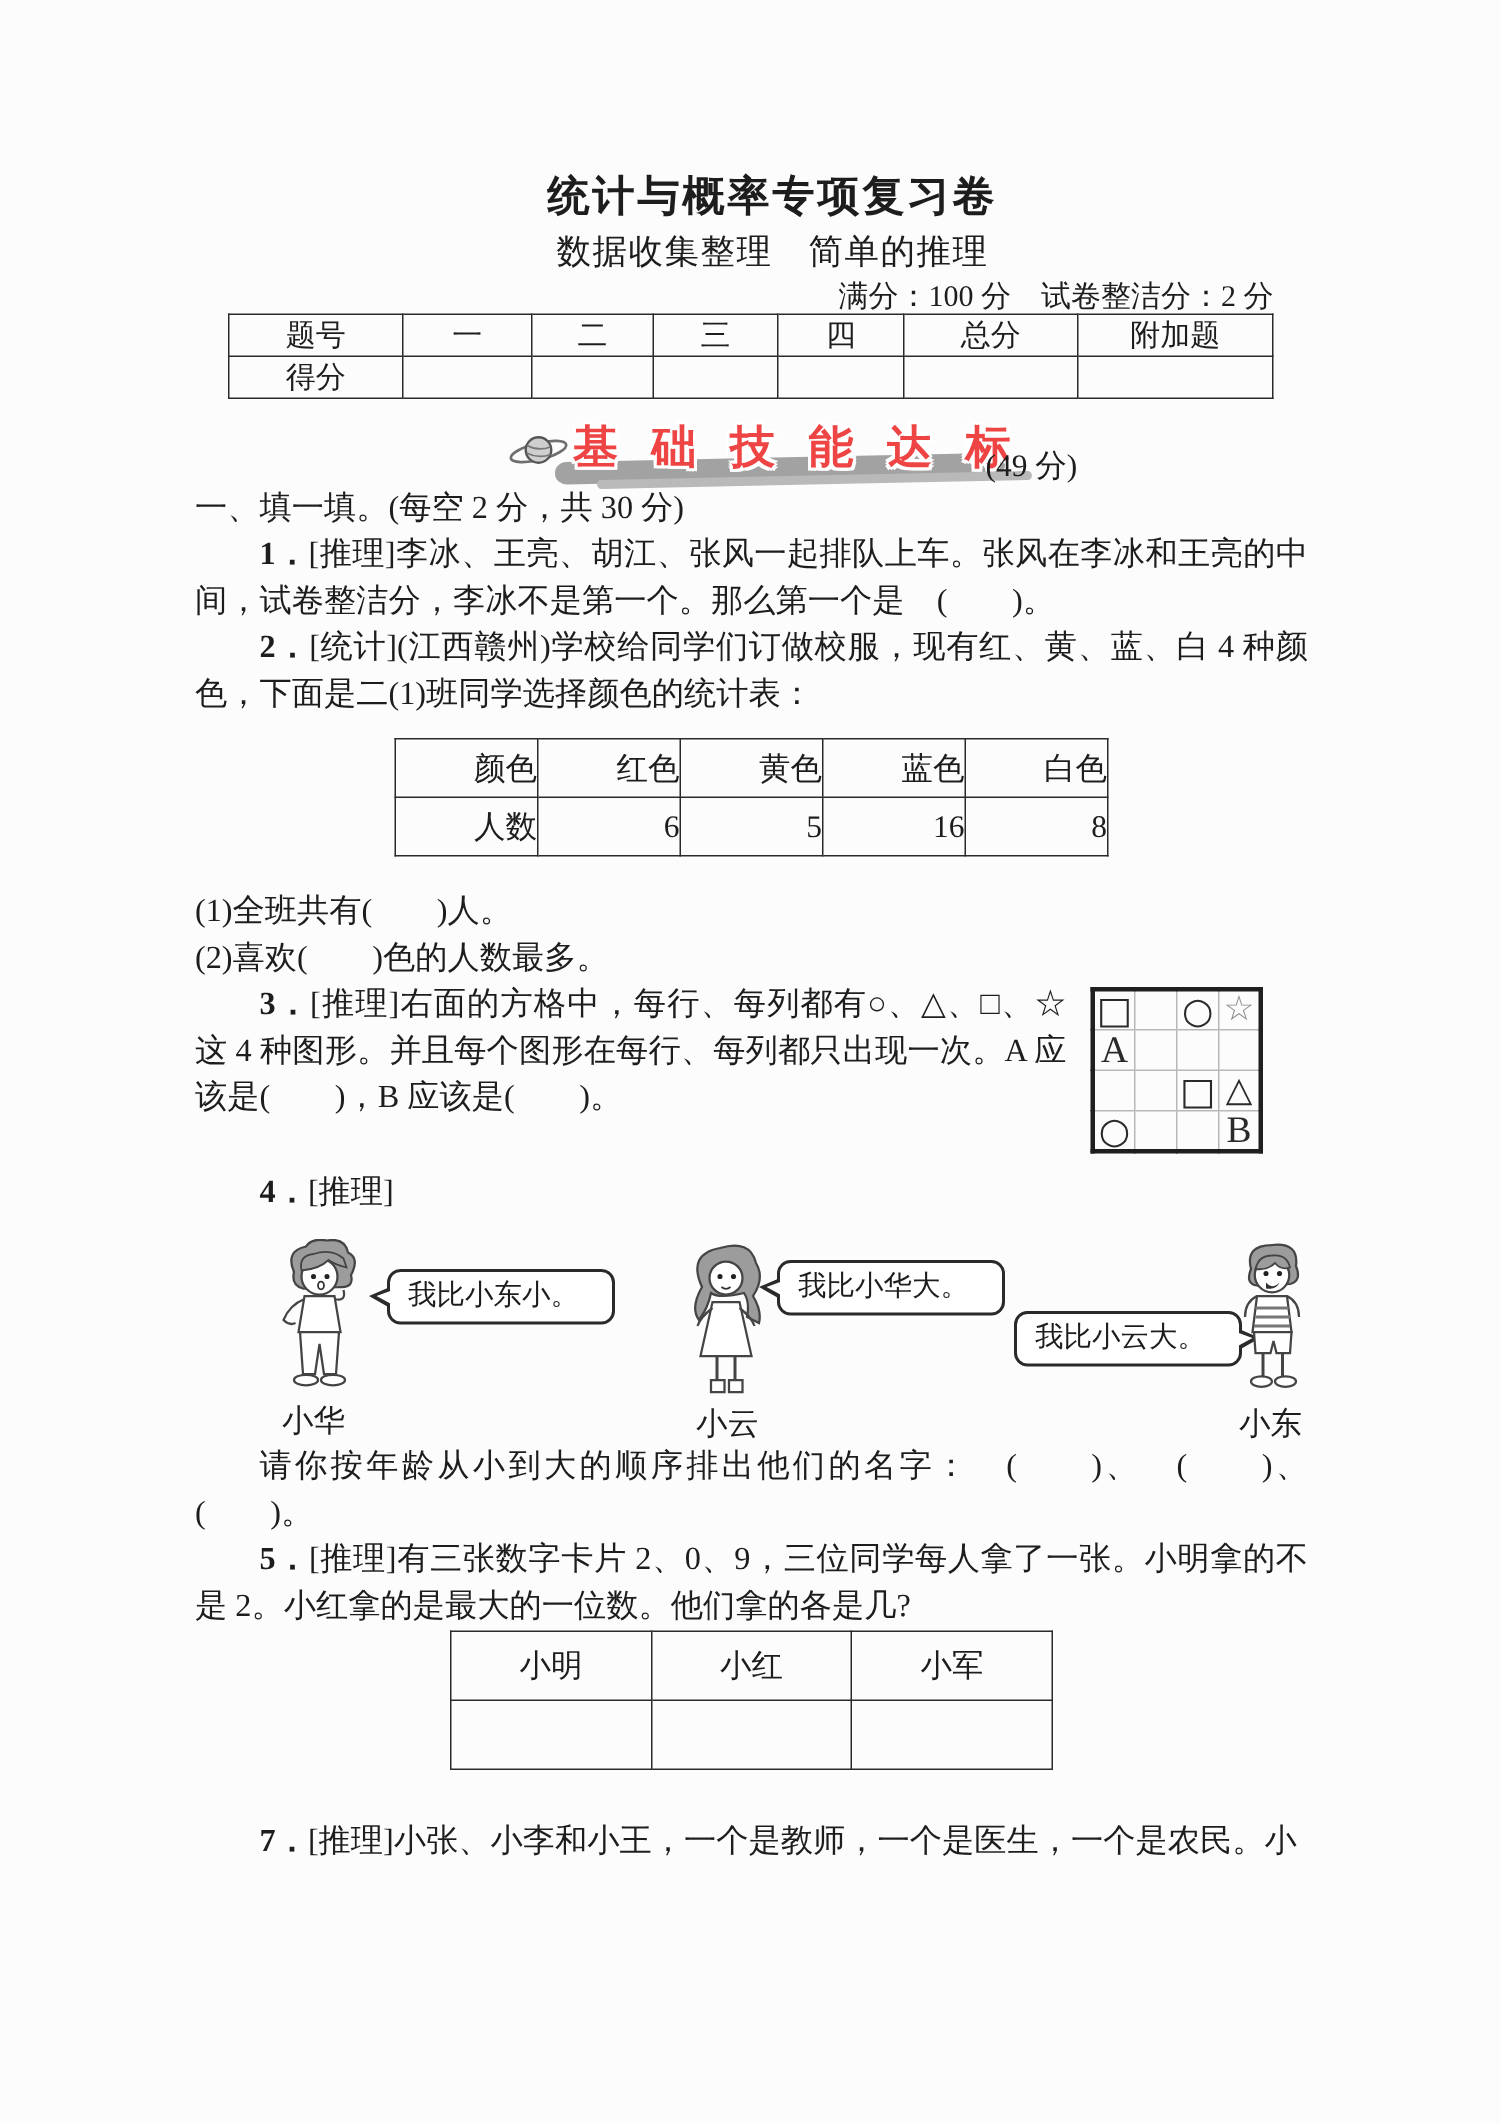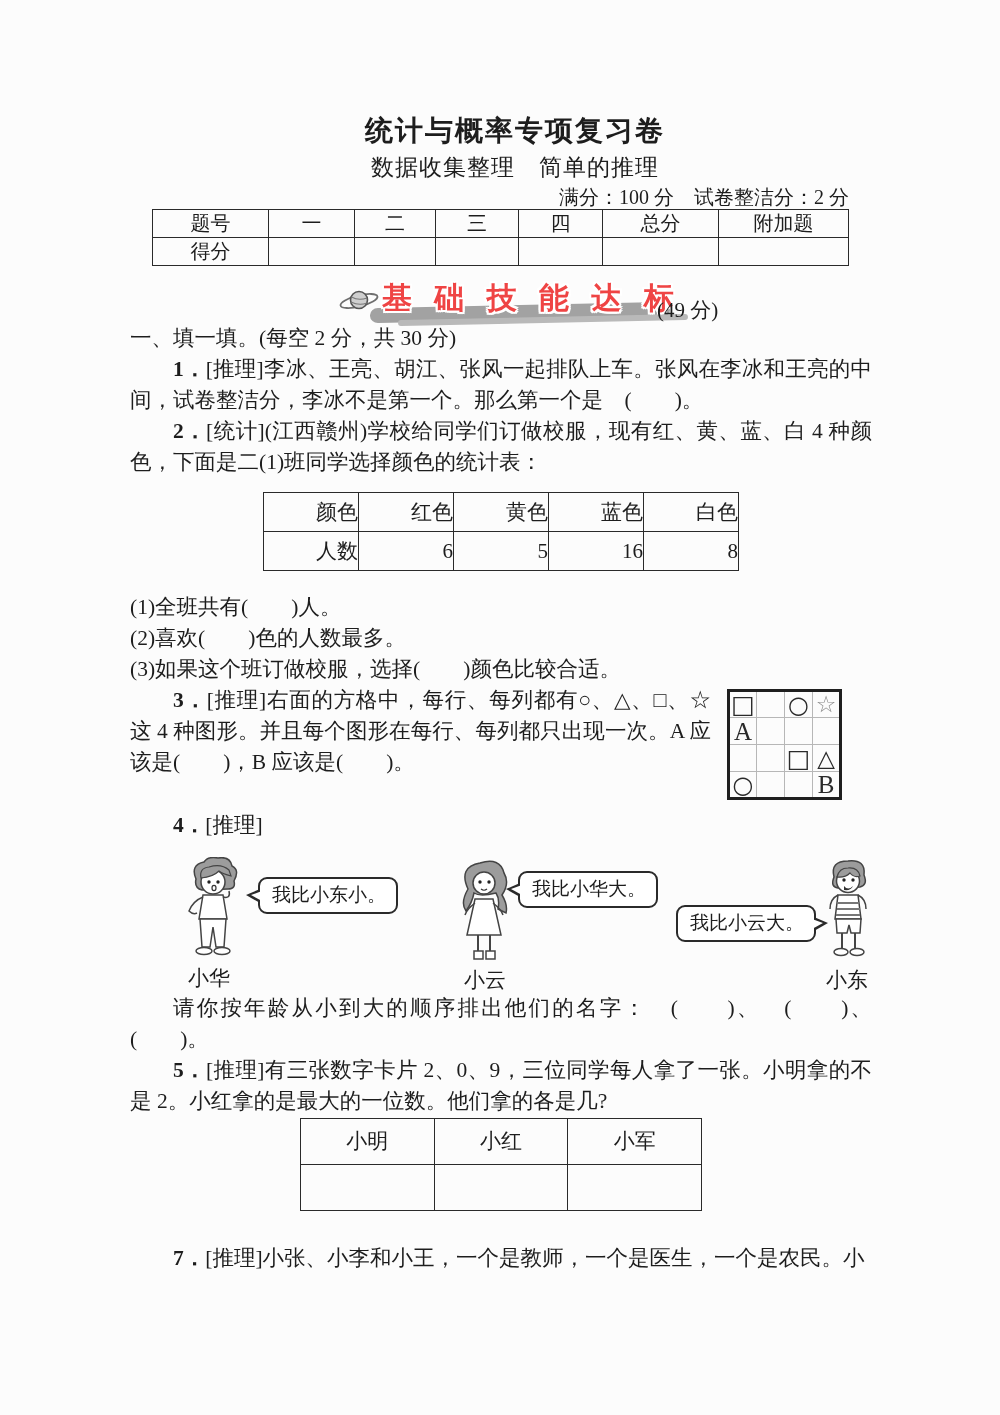--- a/index.html
+++ b/index.html
@@ -102,21 +102,21 @@
     position:relative; clear:both; height:142px; margin-top:10px;
     text-align:left;
   }
   .kid { position:absolute; }
   .kid-label {
     position:absolute; font-size:21px; white-space:nowrap; text-indent:0;
   }
   .bubble {
     position:absolute; background:#fff;
     border:2px solid #2a2a2a; border-radius:9px;
-    font-size:19px; line-height:1.35; padding:3px 10px 4px 12px;
+    font-size:19px; line-height:1.35; padding:3px 22px 4px 12px;
     white-space:nowrap; text-indent:0;
   }
   .bubble::before, .bubble::after { content:""; position:absolute; width:0; height:0; }
   .tail-left::before {
     left:-14px; top:10px;
     border-top:6px solid transparent; border-bottom:8px solid transparent;
     border-right:14px solid #2a2a2a;
   }
   .tail-left::after {
     left:-9px; top:12px;
@@ -216,21 +216,20 @@
         <td>6</td>
         <td>5</td>
         <td>16</td>
         <td>8</td>
       </tr>
     </tbody>
       </table>
 
     <p class="subq">(1)全班共有(　　)人。</p>
     <p class="subq">(2)喜欢(　　)色的人数最多。</p>
-    <p class="subq">(3)如果这个班订做校服，选择(　　)颜色比较合适。</p>
 
     <div class="grid-wrap">
       <table class="shape-grid">
         <tbody>
             <tr>
           <td style="font-size:25px">□</td>
           <td></td>
           <td style="font-size:24px">○</td>
           <td style="font-size:23px;color:#8a8a8a">☆</td>
         </tr>

